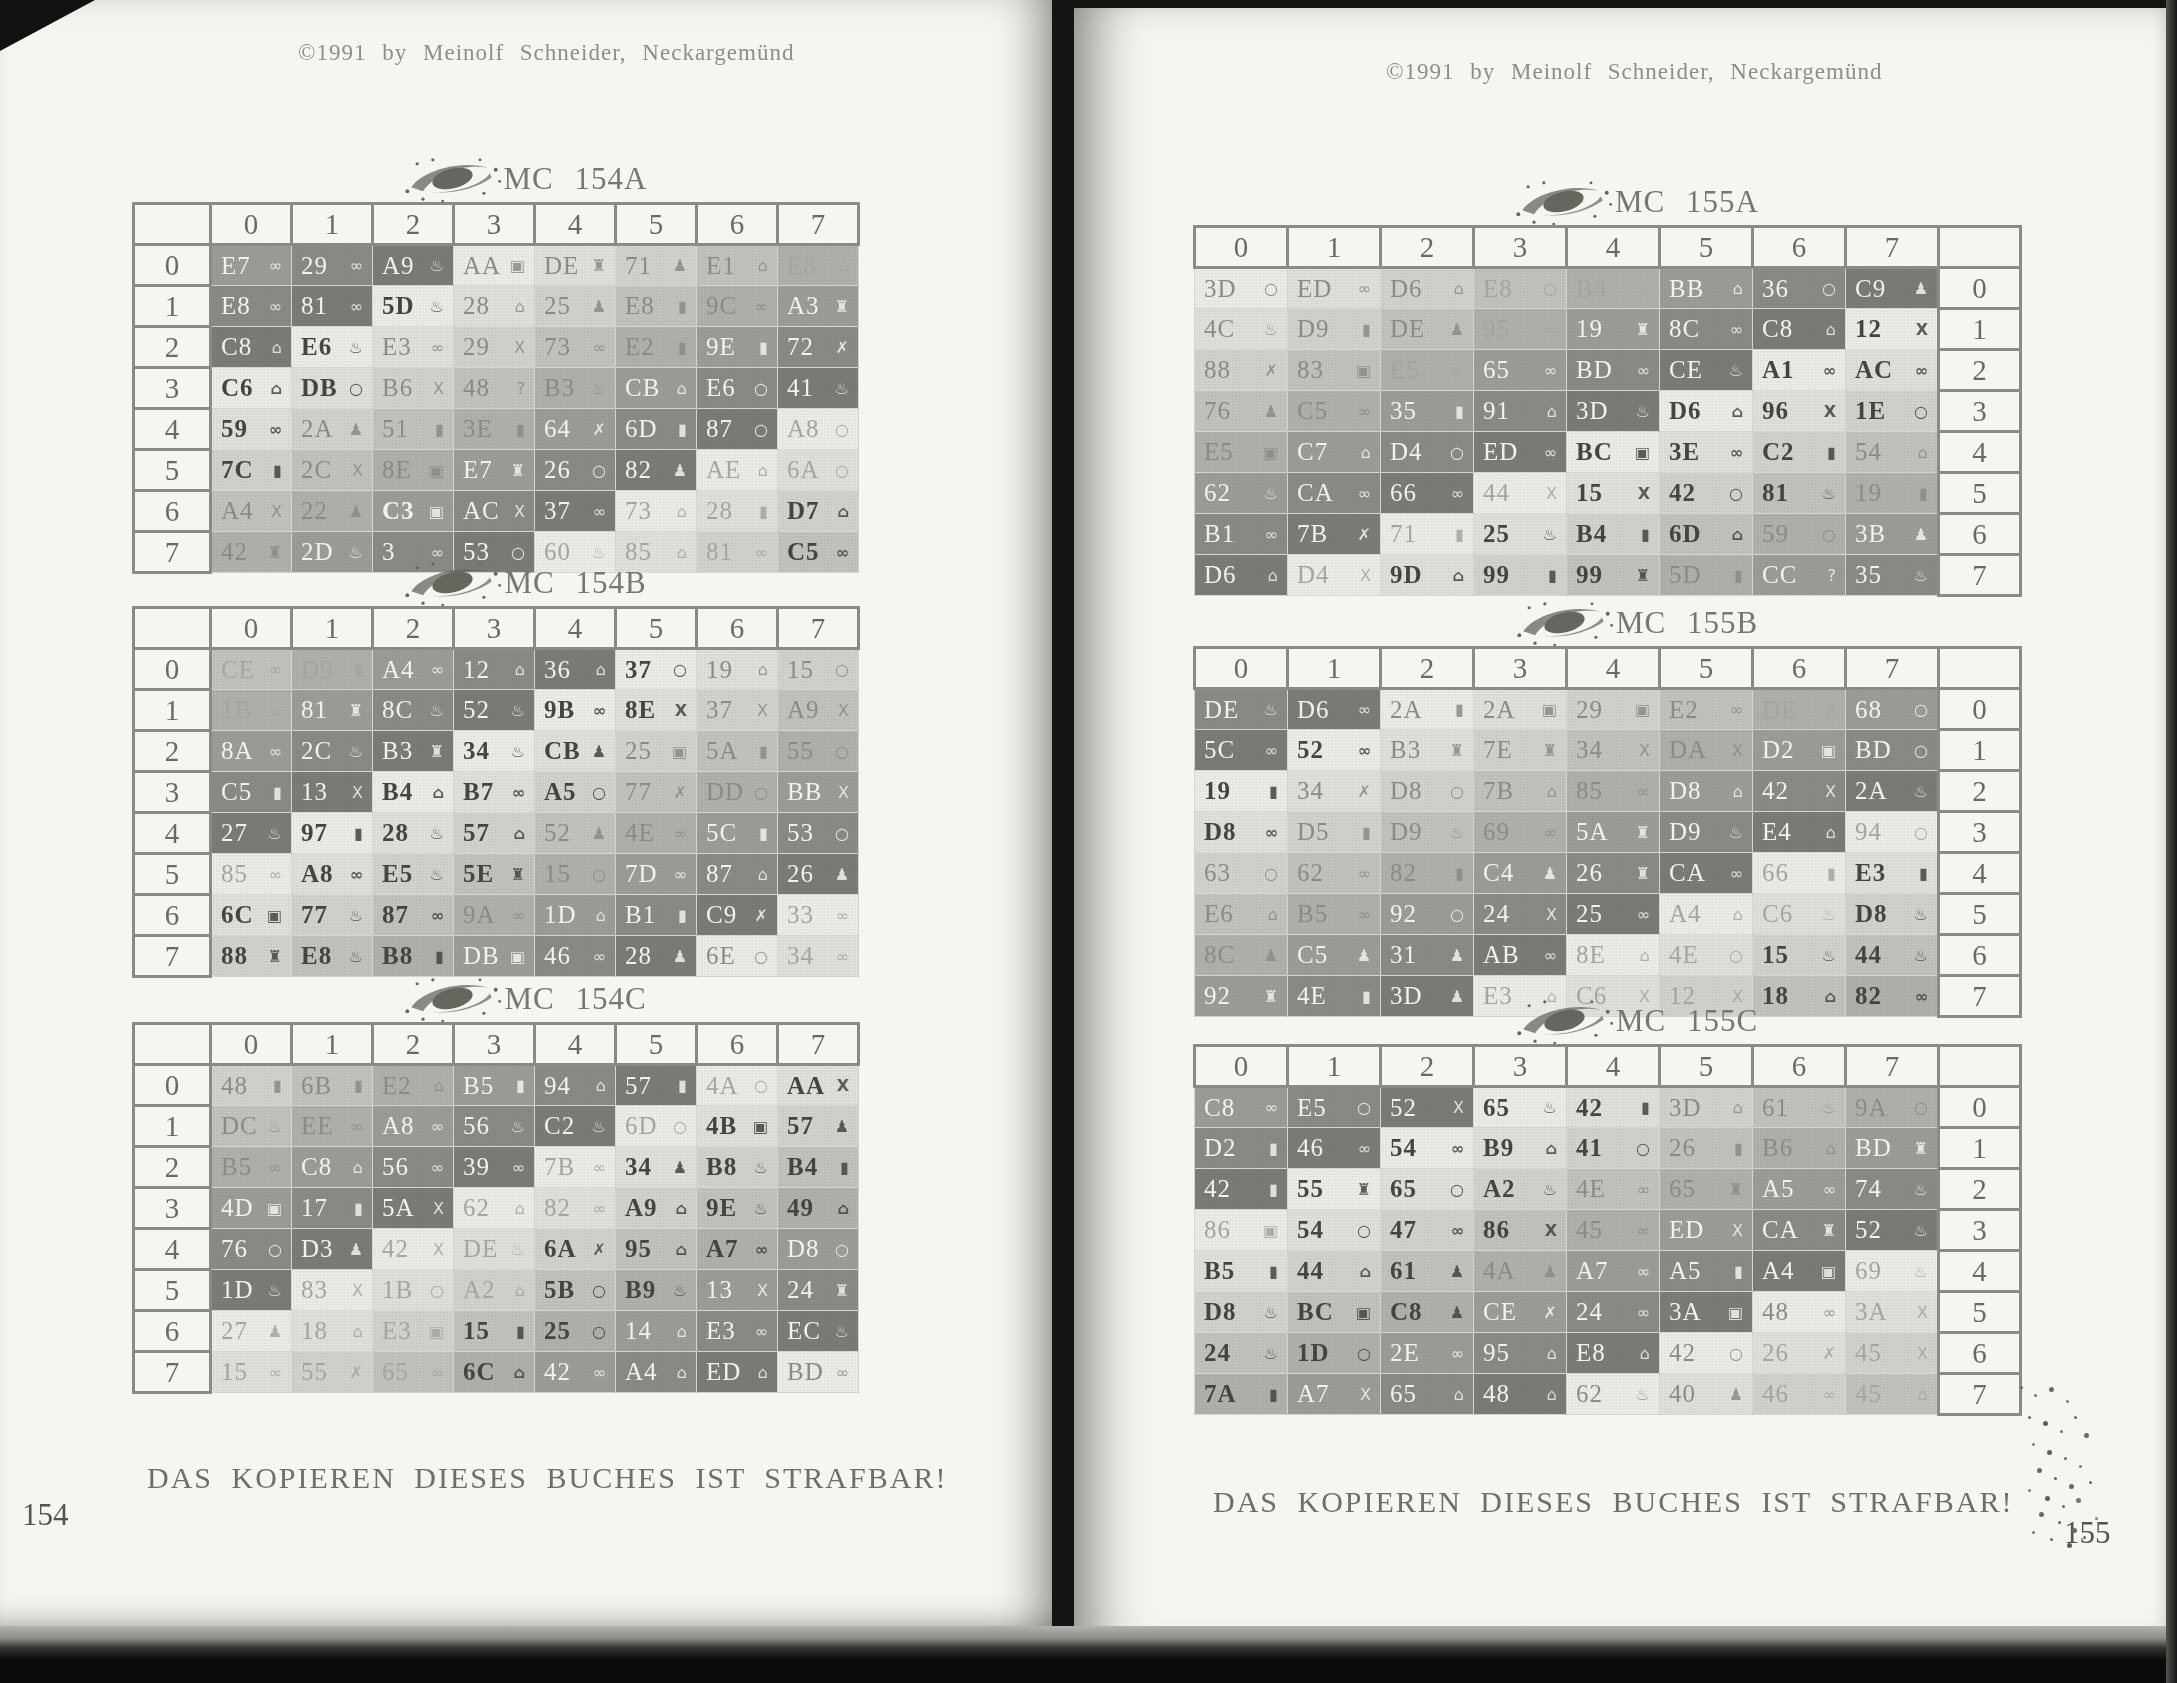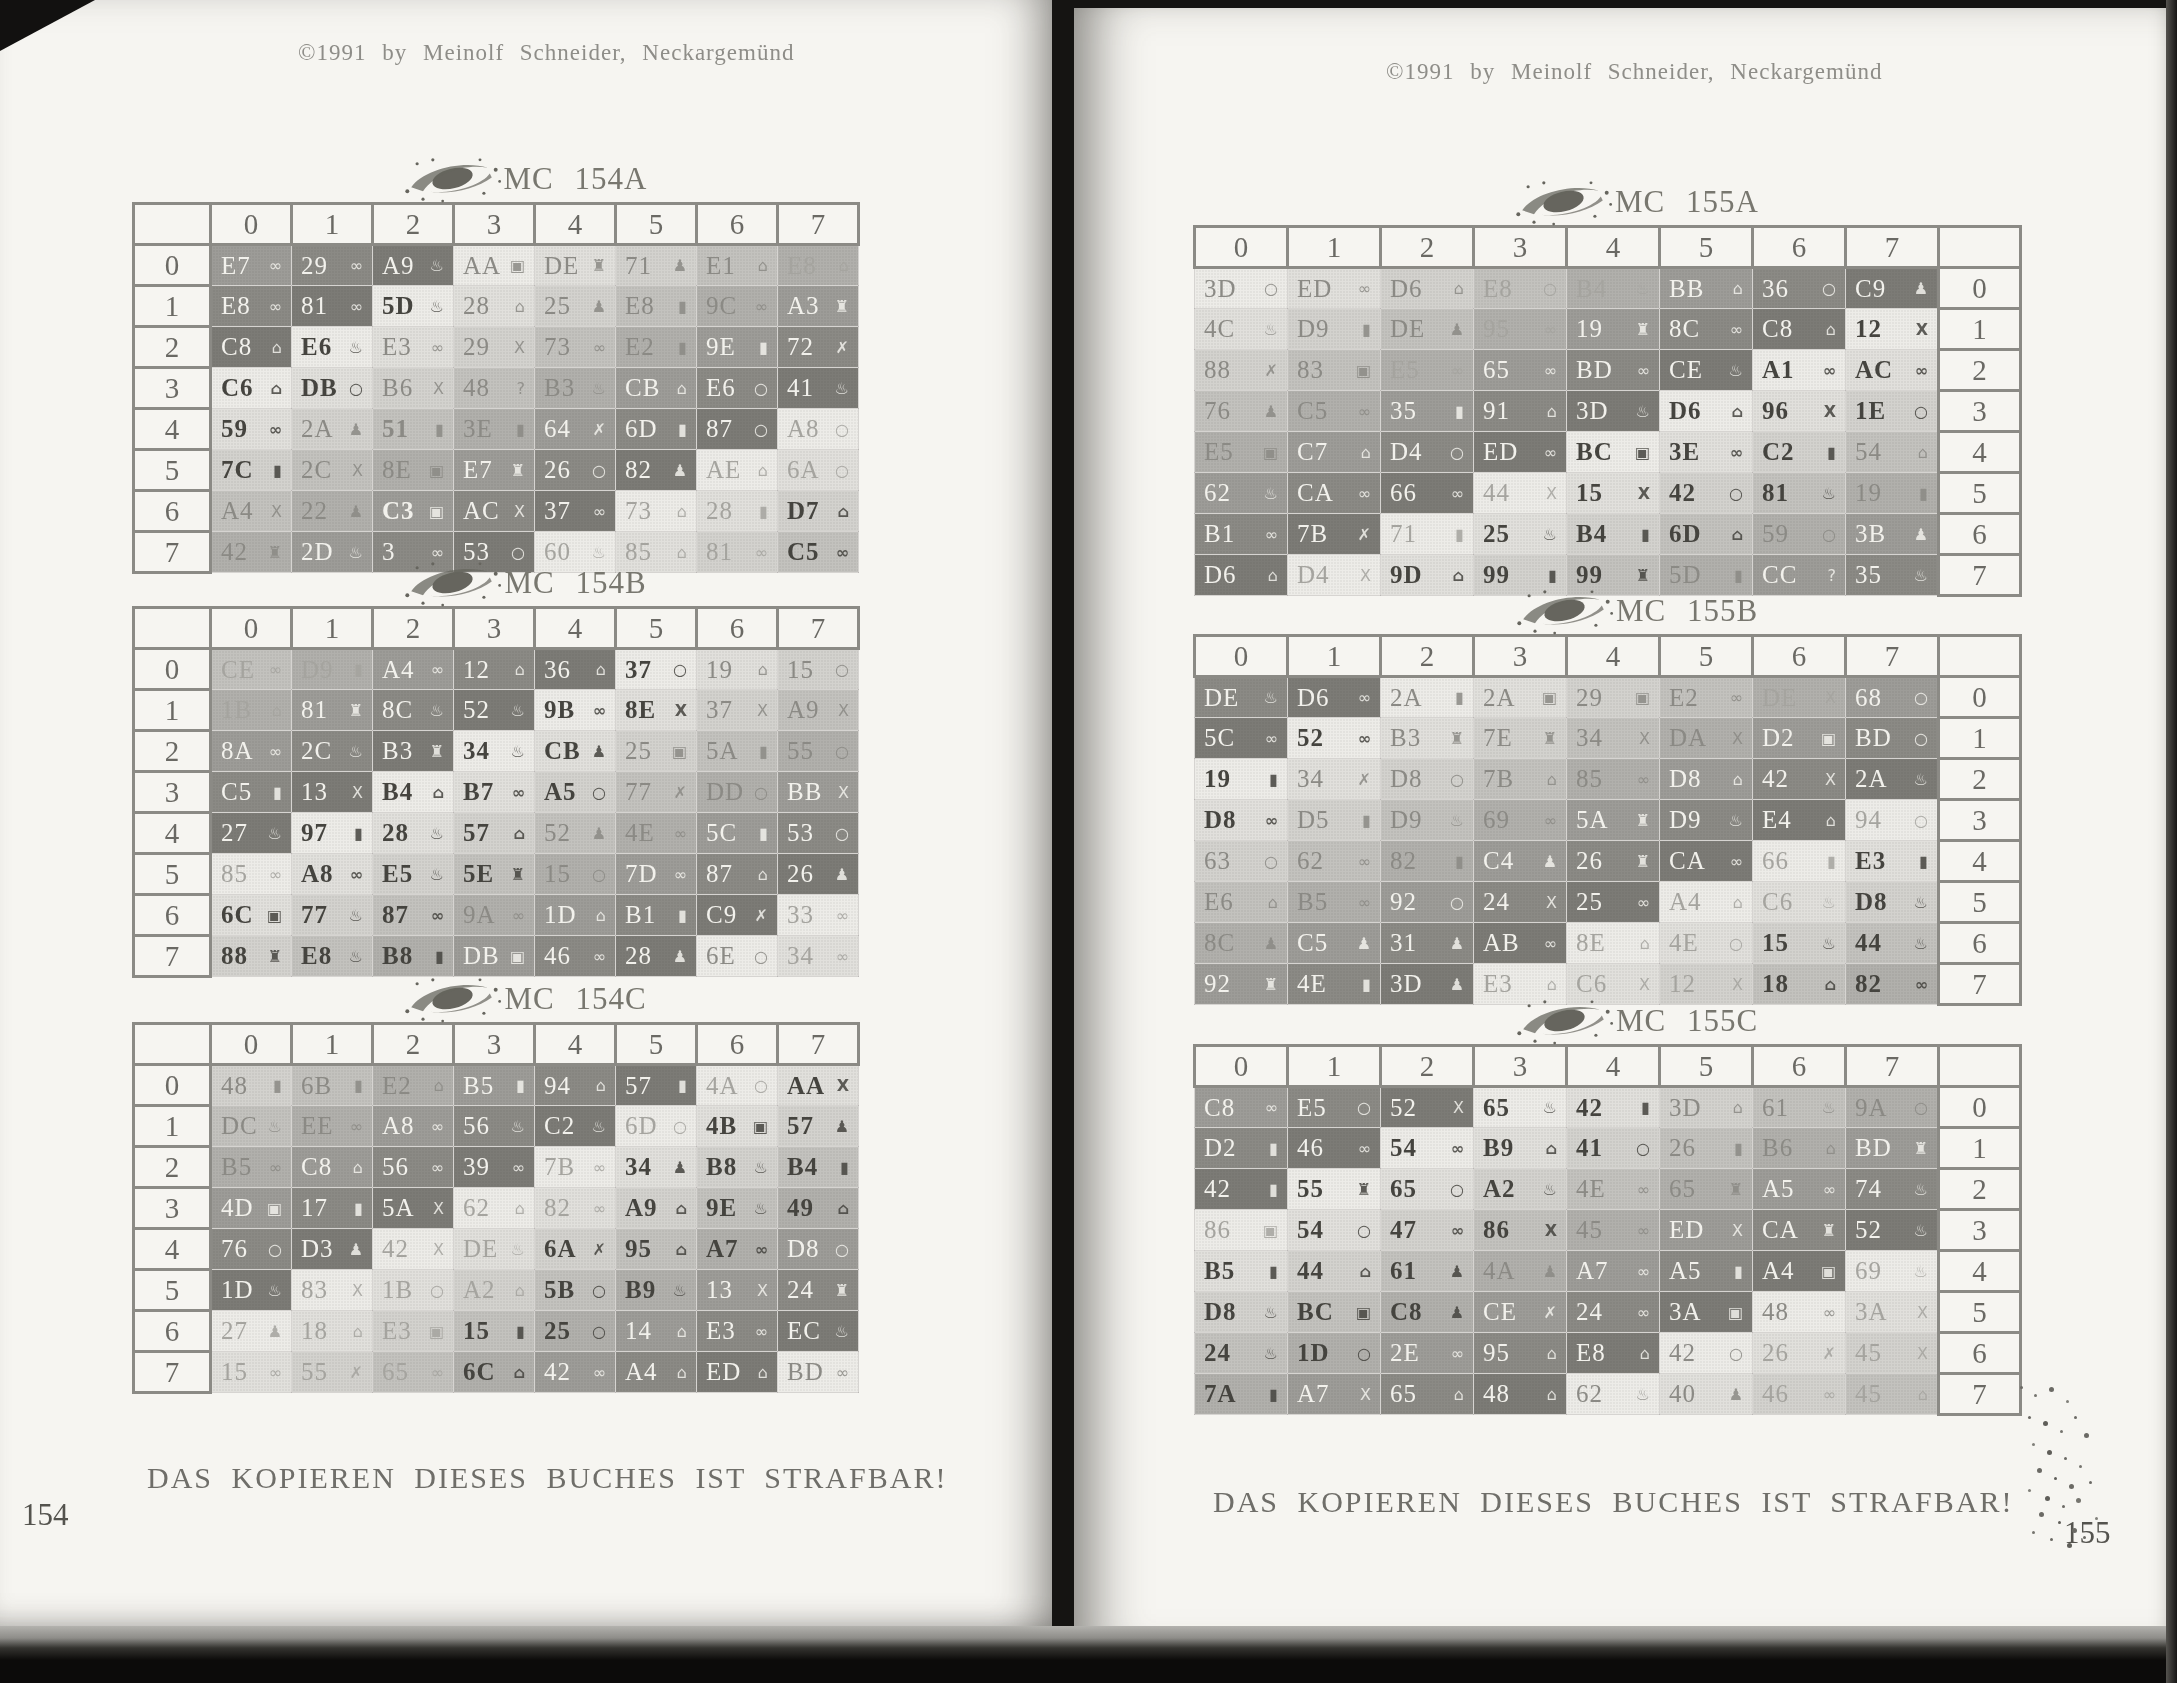--- a/index.html
+++ b/index.html
@@ -295,21 +295,21 @@
                   <span class="val">59</span>
                   <span class="ico">∞</span>
                 </div>
               </td>
               <td class="dc" style="width:78px;background-color:#d3d2ce;background-image:radial-gradient(circle, rgba(52,50,46,0.22) 30%, rgba(0,0,0,0) 31%);color:#8b8a85;font-weight:normal">
                 <div class="dcin">
                   <span class="val">2A</span>
                   <span class="ico">♟</span>
                 </div>
               </td>
-              <td class="dc" style="width:78px;background-color:#c3c2be;background-image:radial-gradient(circle, rgba(52,50,46,0.22) 30%, rgba(0,0,0,0) 31%);color:#8b8a85;font-weight:bold">
+              <td class="dc" style="width:78px;background-color:#c3c2be;background-image:radial-gradient(circle, rgba(52,50,46,0.22) 30%, rgba(0,0,0,0) 31%);color:#8b8a85;font-weight:normal">
                 <div class="dcin">
                   <span class="val">51</span>
                   <span class="ico">▮</span>
                 </div>
               </td>
               <td class="dc" style="width:78px;background-color:#b1b0ac;background-image:radial-gradient(circle, rgba(52,50,46,0.22) 30%, rgba(0,0,0,0) 31%);color:#8b8a85;font-weight:normal">
                 <div class="dcin">
                   <span class="val">3E</span>
                   <span class="ico">▮</span>
                 </div>
@@ -1828,21 +1828,21 @@
                 <div class="dcin">
                   <span class="val">35</span>
                   <span class="ico">♨</span>
                 </div>
               </td>
               <td class="hc">7</td>
             </tr>
           </tbody>
         </table>
       </div>
-    <div class="tablock" style="left:119px;top:580px;">
+    <div class="tablock" style="left:119px;top:592px;">
         <div class="tabtitle">
           <svg width="117" height="55" viewBox="0 0 118 56">
             <g fill="#66655e">
               <ellipse cx="60" cy="27" rx="21" ry="10" transform="rotate(-14 60 27)"></ellipse>
               <path d="M18 36 C30 18 70 8 96 16 C74 12 44 20 30 40 Z" opacity=".75"></path>
               <path d="M98 22 C90 34 58 44 34 40 C56 44 84 38 100 26 Z" opacity=".7"></path>
               <circle cx="14" cy="40" r="2"></circle>
               <circle cx="24" cy="12" r="1.6"></circle>
               <circle cx="40" cy="8" r="1.6"></circle>
               <circle cx="88" cy="8" r="1.5"></circle>

